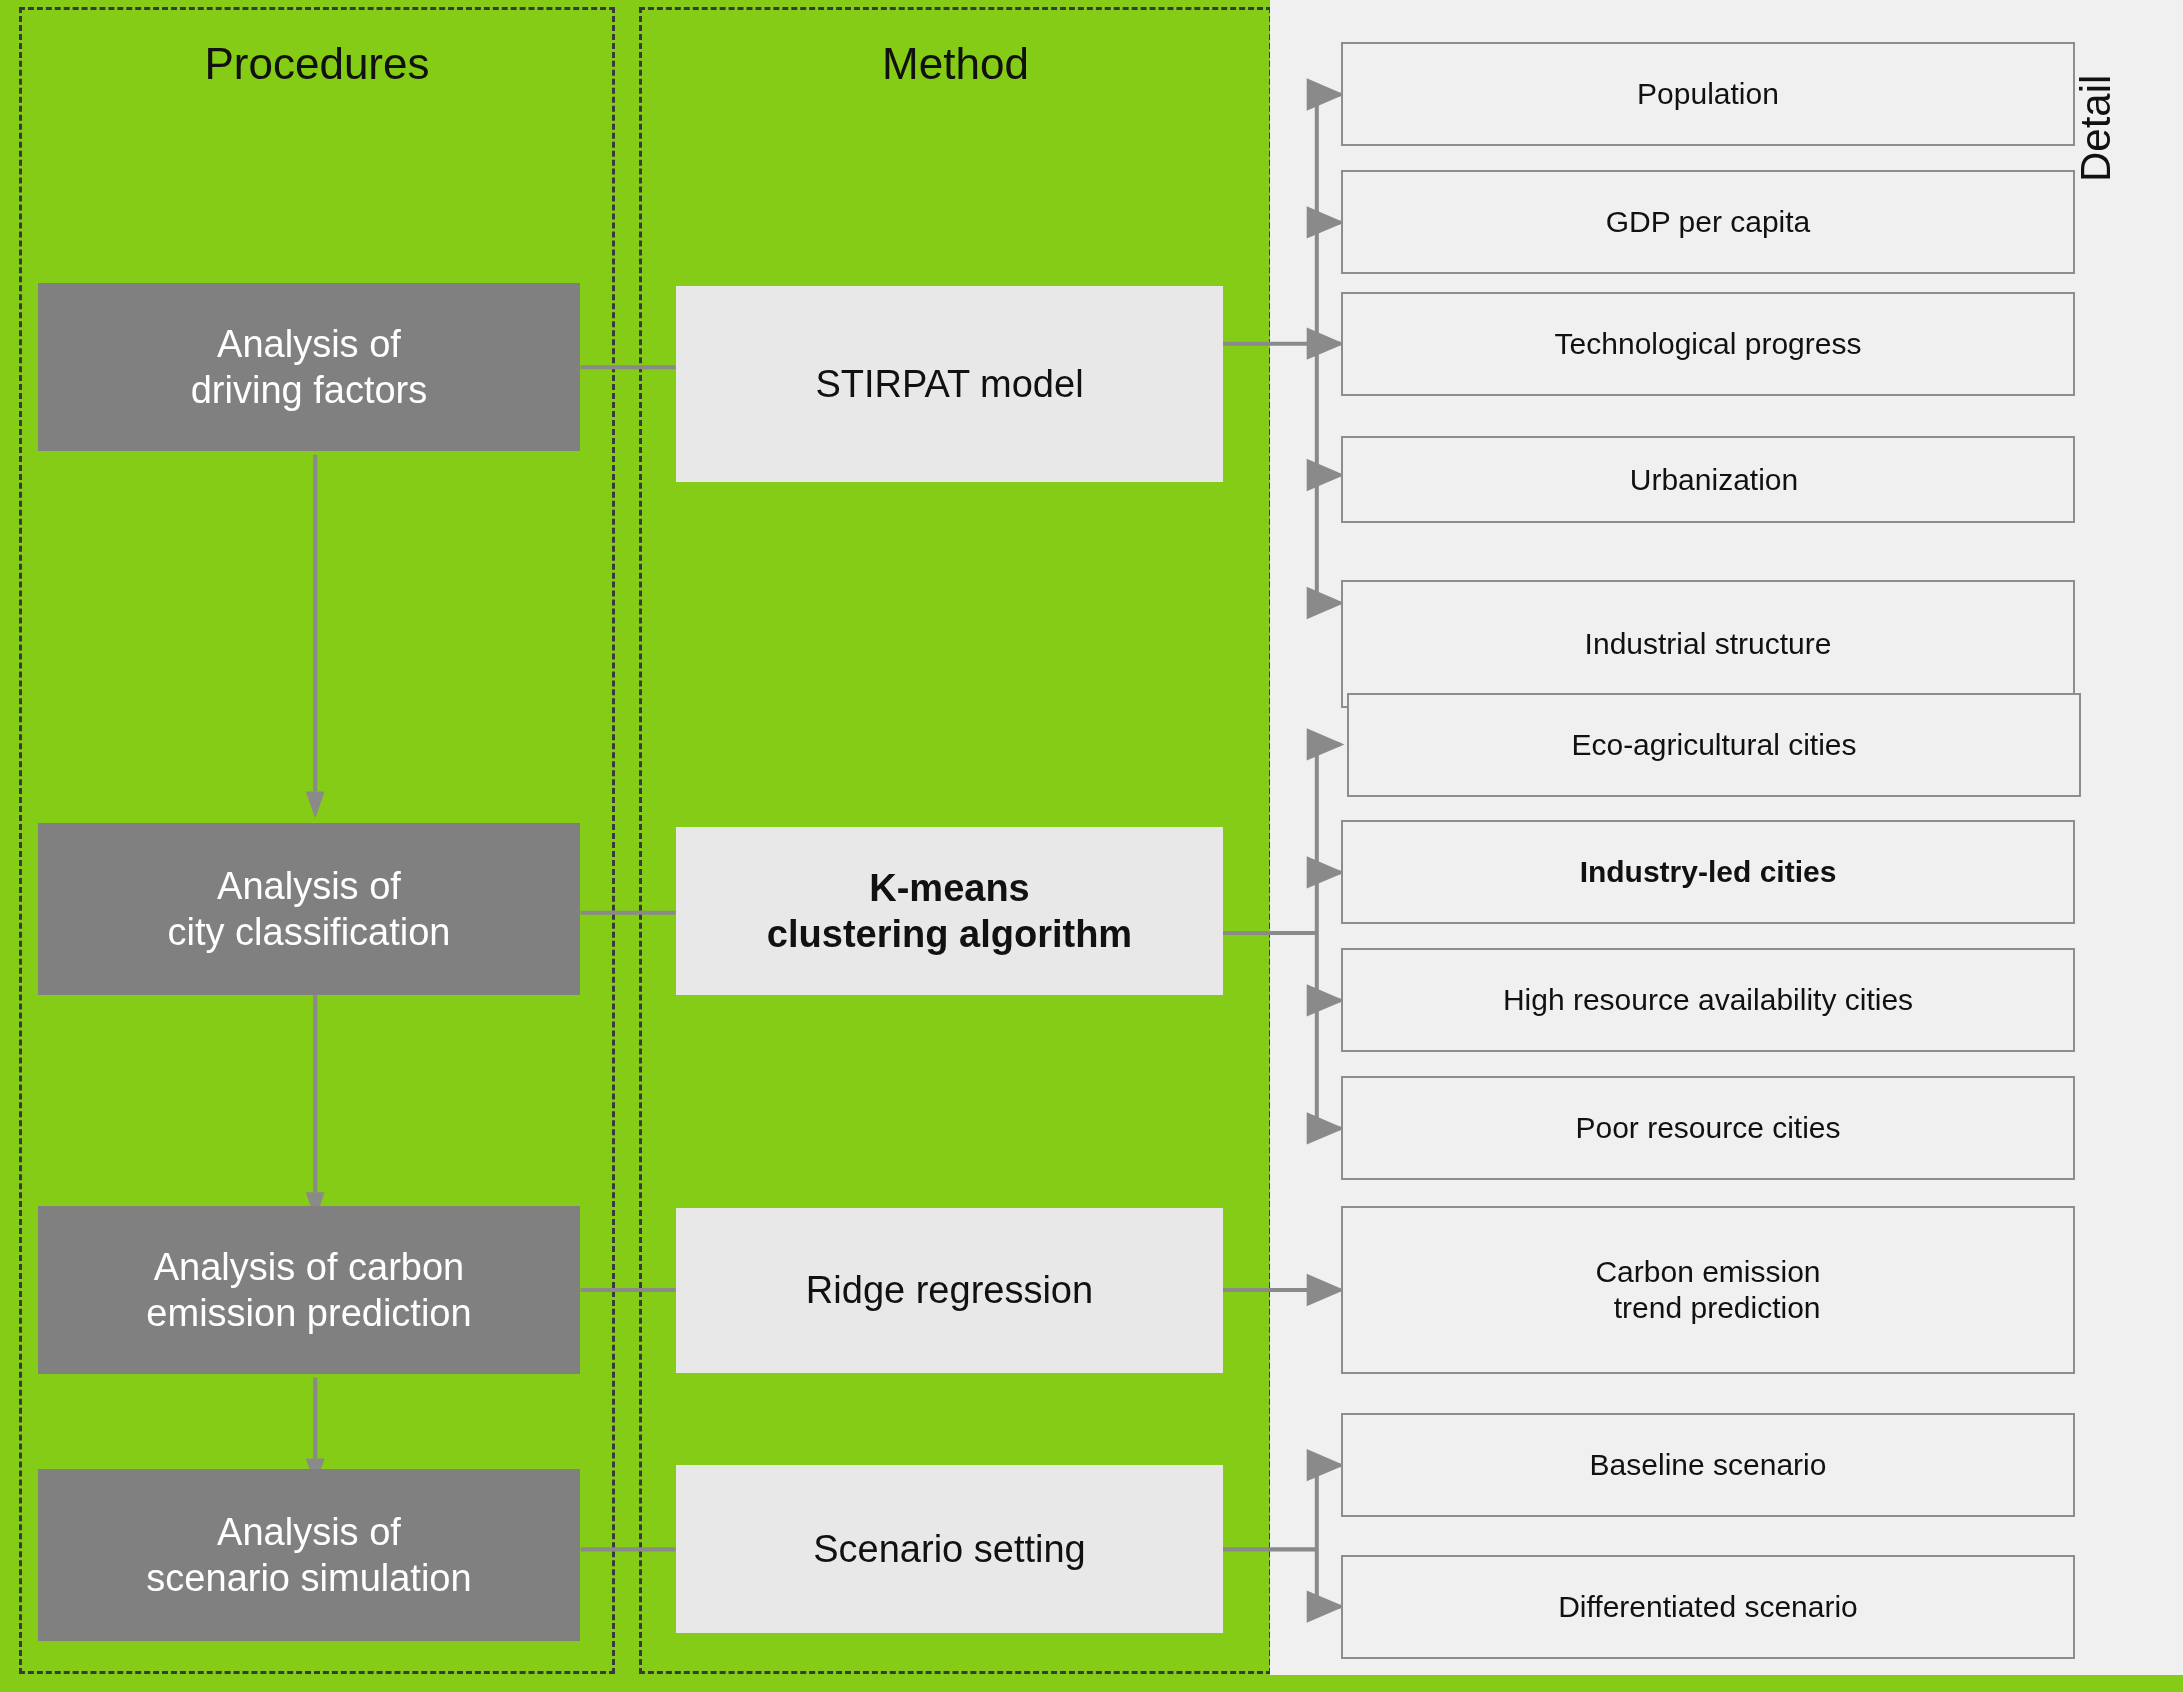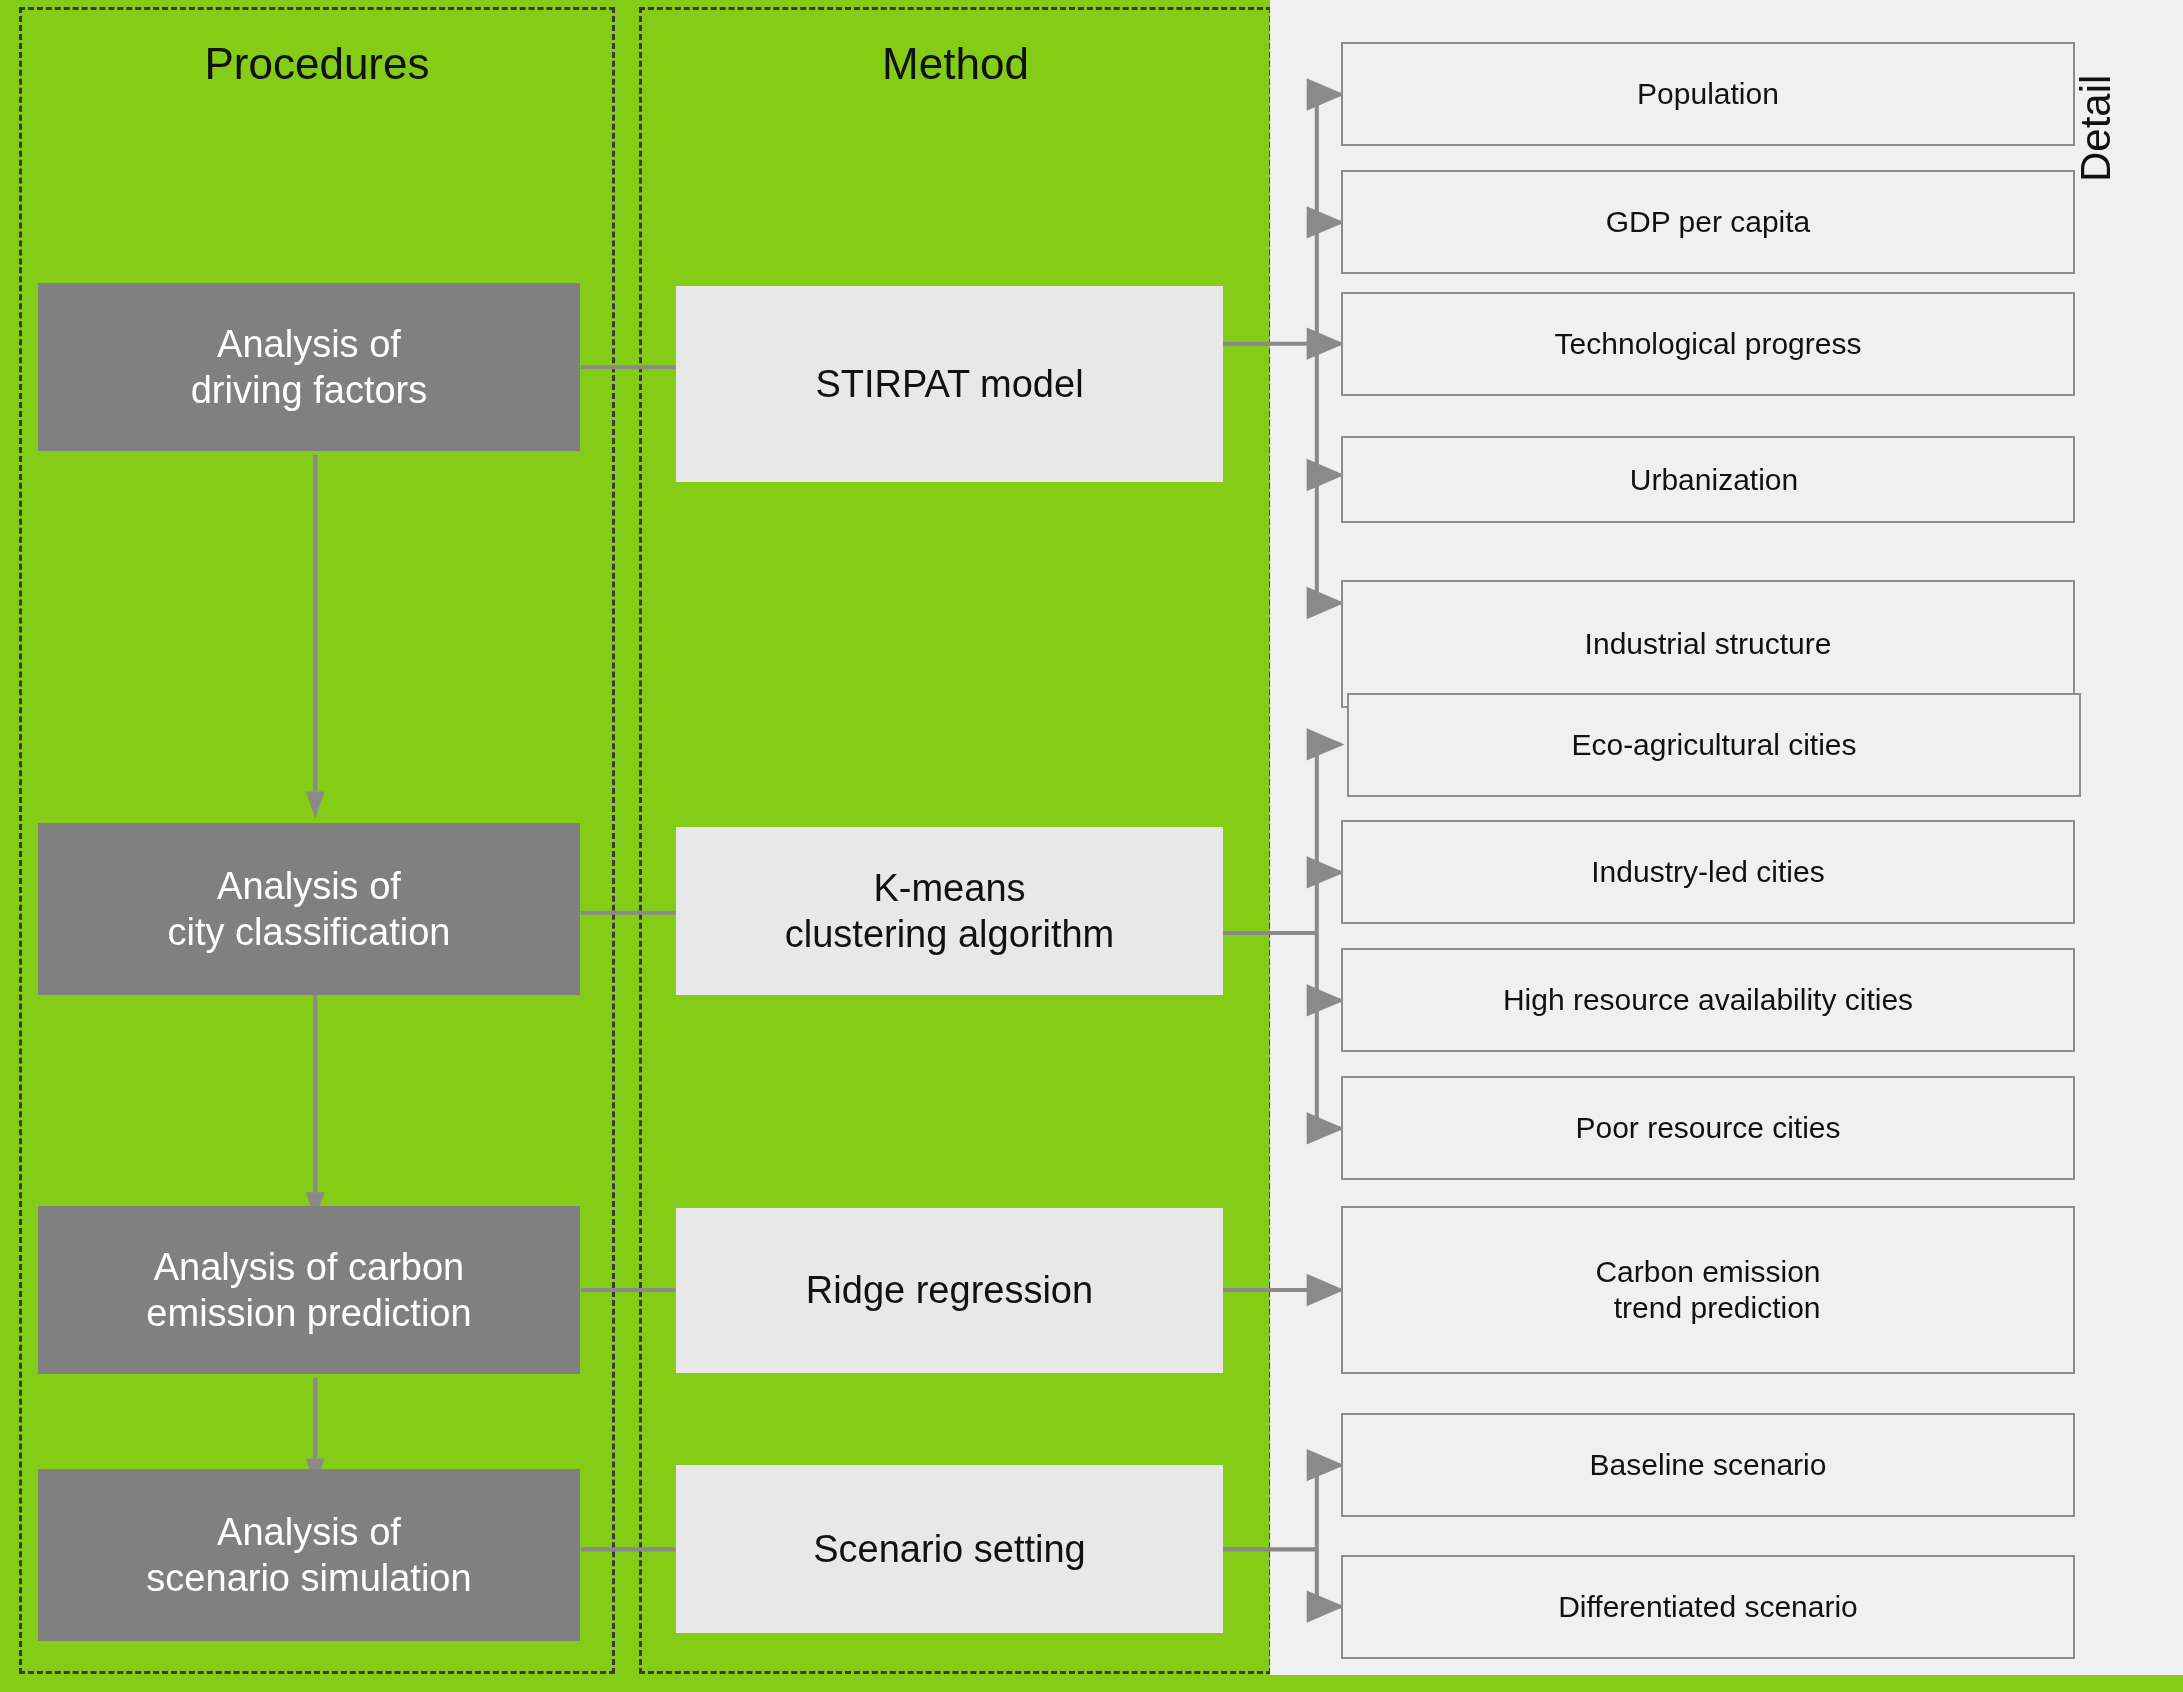--- a/index.html
+++ b/index.html
@@ -219,21 +219,21 @@
       <div>scenario simulation</div>
     </div>
   </div>
 
   <div class="method-box" style="top:286px;height:196px;">
     <div>
       <div>STIRPAT model</div>
     </div>
   </div>
 
-  <div class="method-box" style="top:827px;height:168px;">
+  <div class="method-box" style="top:827px;height:168px;font-weight:bold;">
     <div>
       <div>K-means</div>
       <div>clustering algorithm</div>
     </div>
   </div>
 
   <div class="method-box" style="top:1465px;height:168px;">
     <div>
       <div>Scenario setting</div>
     </div>
@@ -257,21 +257,21 @@
   <div class="detail-box" style="top:436px;height:87px;padding-left:12px;">
     <div>Urbanization</div>
   </div>
   <div class="detail-box" style="top:580px;height:128px;">
     <div>Industrial structure</div>
   </div>
 
   <div class="detail-box" style="top:693px;height:104px;margin-left:6px;">
     <div>Eco-agricultural cities</div>
   </div>
-  <div class="detail-box" style="top:820px;height:104px;">
+  <div class="detail-box" style="top:820px;height:104px;font-weight:bold;">
     <div>Industry-led cities</div>
   </div>
   <div class="detail-box" style="top:948px;height:104px;">
     <div>High resource availability cities</div>
   </div>
   <div class="detail-box" style="top:1076px;height:104px;">
     <div>Poor resource cities</div>
   </div>
 
   <div class="detail-box" style="top:1206px;height:168px;">

